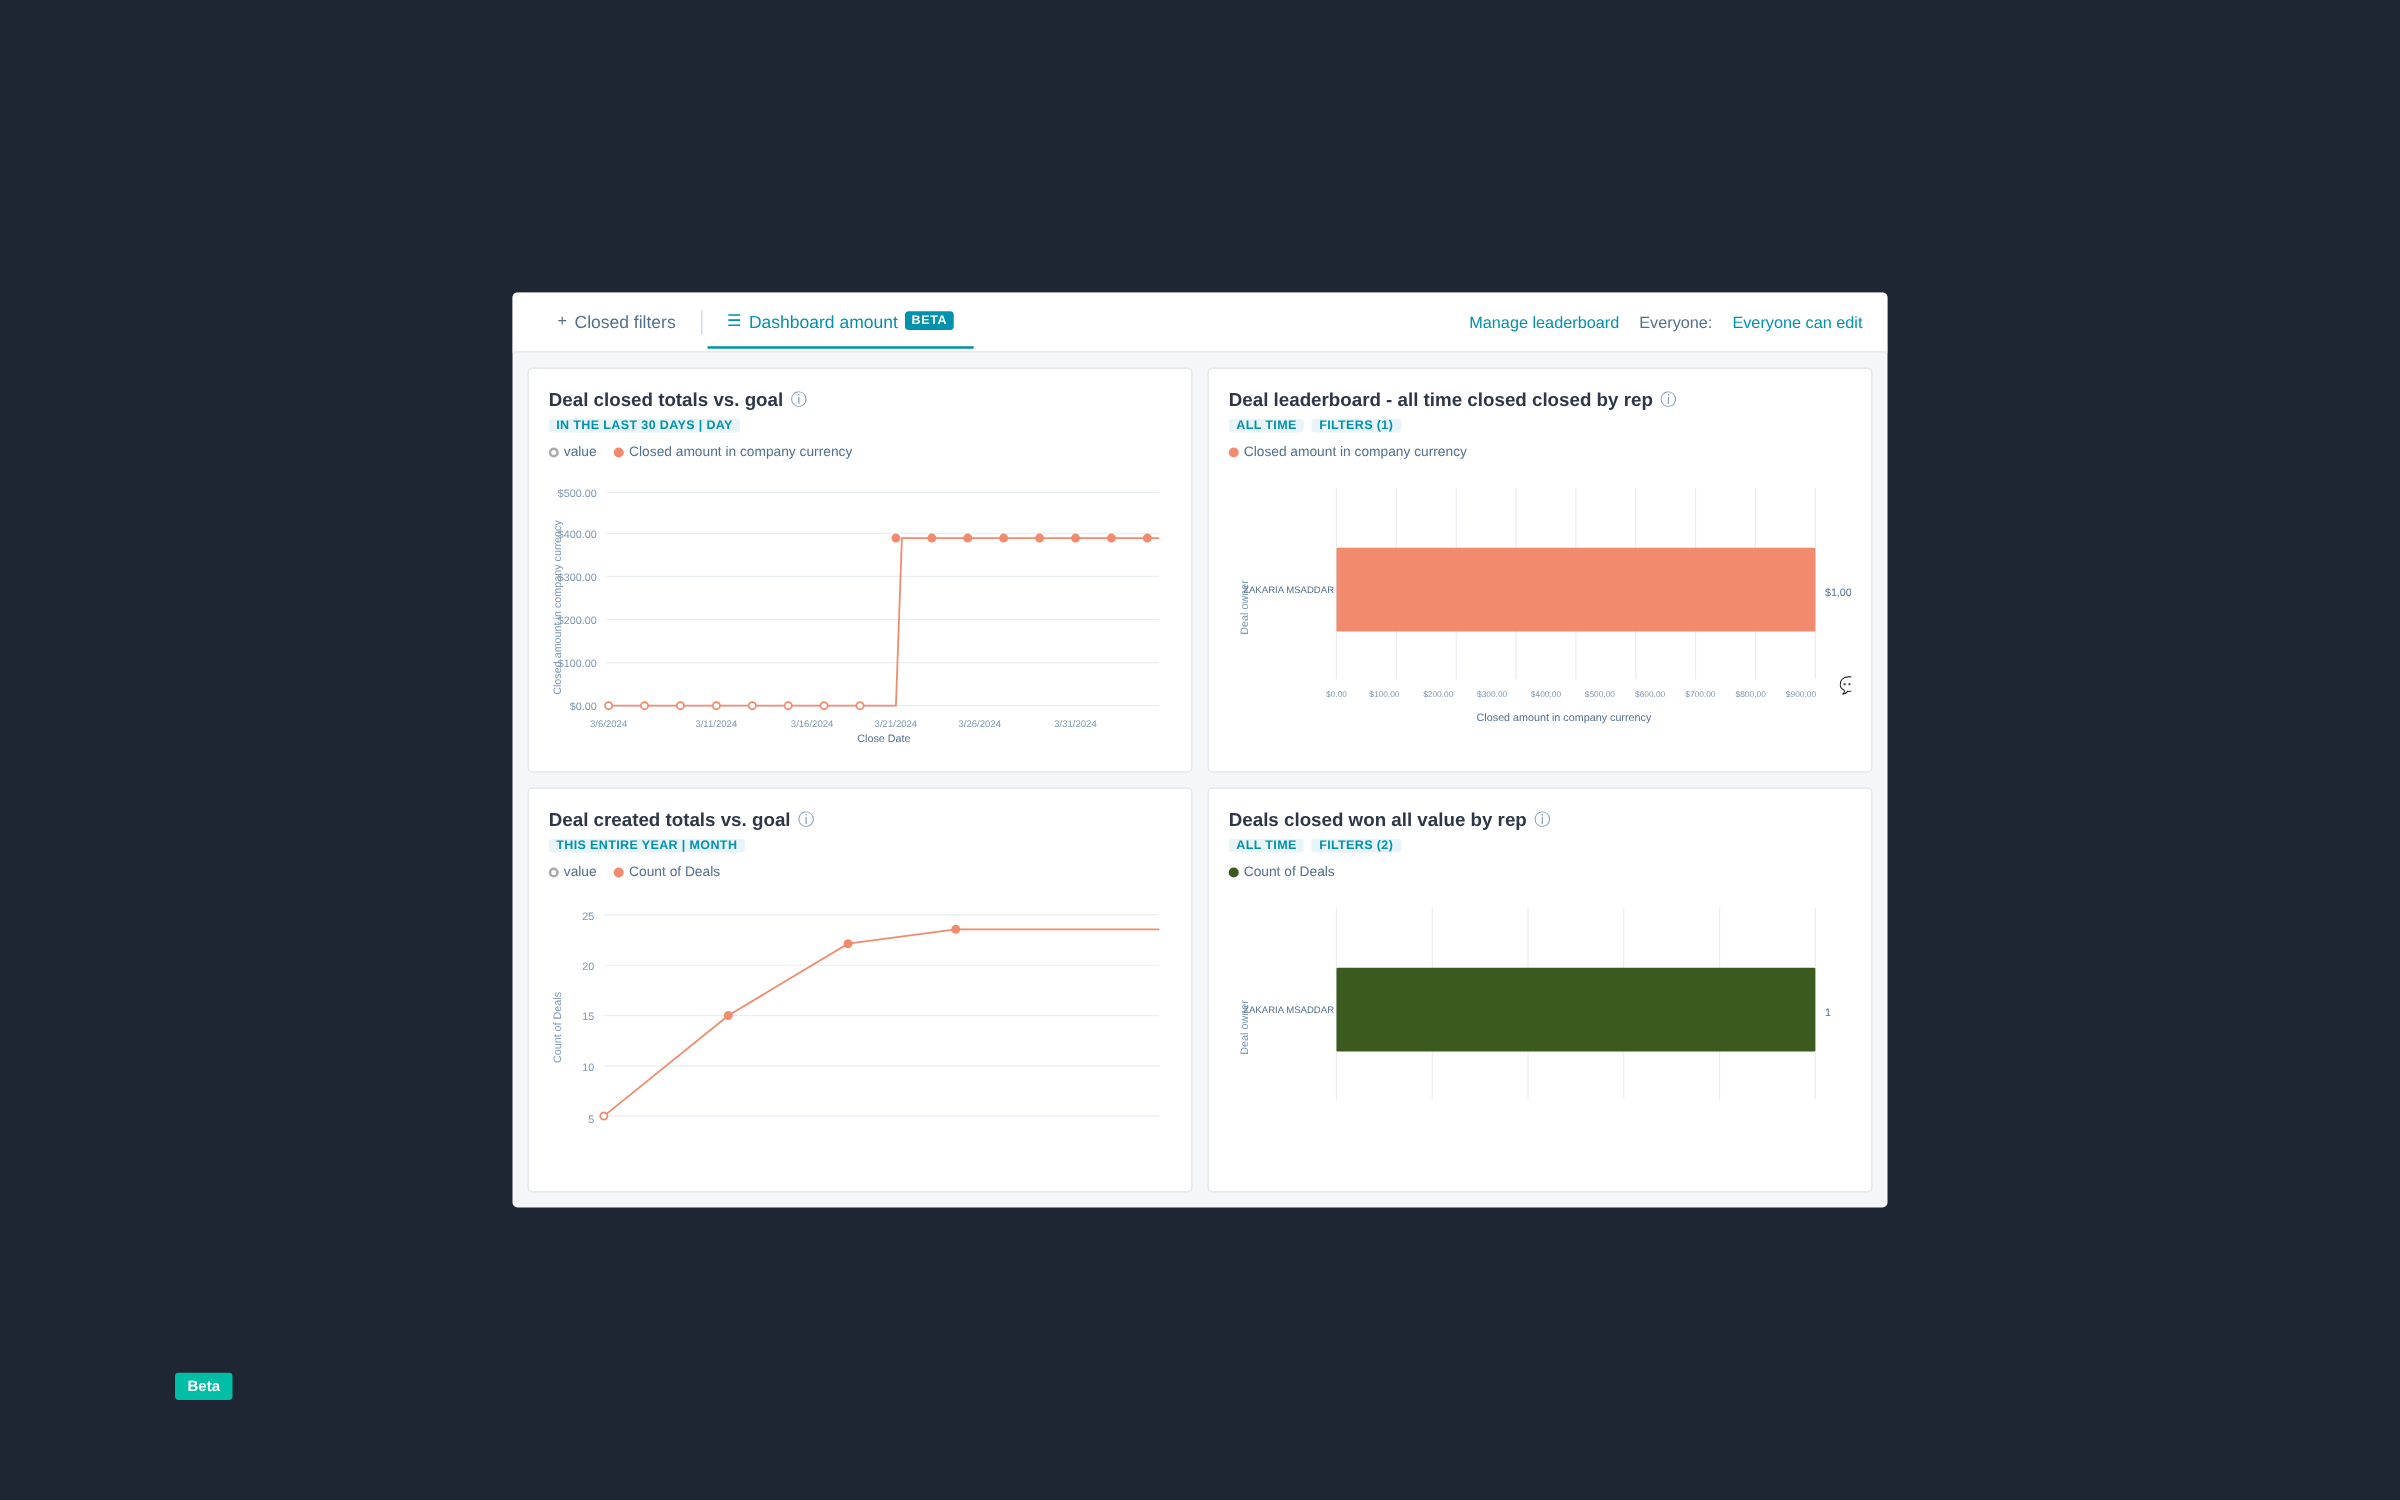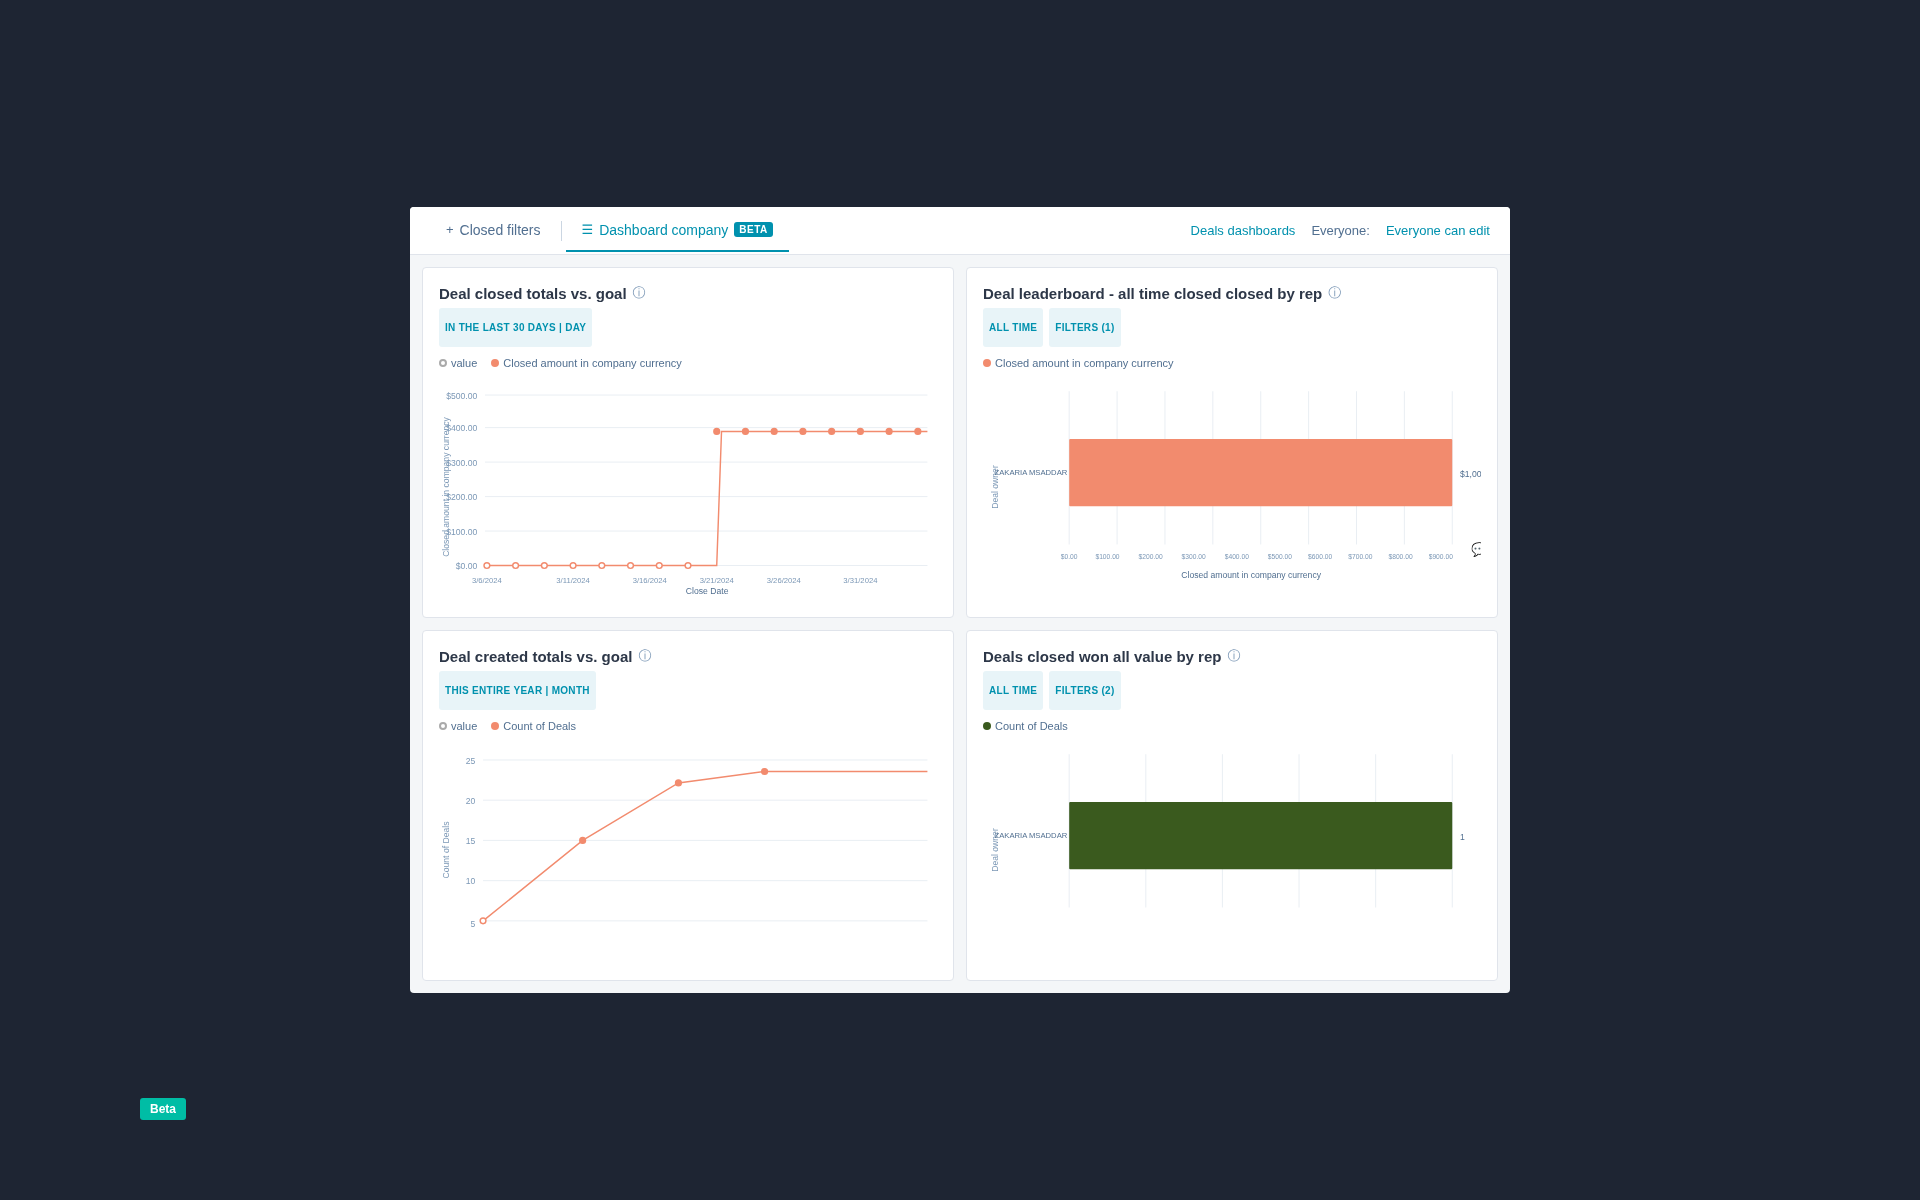--- a/index.html
+++ b/index.html
@@ -124,21 +124,21 @@
     .filter-tags {
       display: flex;
       gap: 6px;
       margin-bottom: 10px;
     }
     .filter-tag {
       background: #e8f4f8;
       color: #0091ae;
       font-size: 10px;
       font-weight: 600;
-      padding: 14px 6px;
+      padding: 0 6px;
       border-radius: 3px;
       letter-spacing: 0.3px;
       text-transform: uppercase;
     }
     
     .legend {
       display: flex;
       gap: 14px;
       margin-bottom: 8px;
       font-size: 11px;
@@ -198,26 +198,26 @@
 
   <div class="top-bar">
     <div class="top-bar-left">
       <div class="tab-item">
         <span class="tab-icon">+</span>
         <span>Closed filters</span>
       </div>
       <div class="tab-divider"></div>
       <div class="tab-item active">
         <span class="tab-icon">☰</span>
-        <span>Dashboard company</span>
+        <span>Dashboard amount</span>
         <span class="beta-badge">BETA</span>
       </div>
     </div>
     <div class="top-bar-right">
-      <span class="manage-dashboards-link">Deals dashboards</span>
+      <span class="manage-dashboards-link">Manage leaderboard</span>
       <span class="assigned-label">Everyone:</span>
       <span class="assigned-value">Everyone can edit</span>
     </div>
   </div>
 
   <div class="dashboard-grid">
 
     <div class="chart-card">
       <div class="chart-card-header">
         <span class="chart-title">Deal closed totals vs. goal</span>

